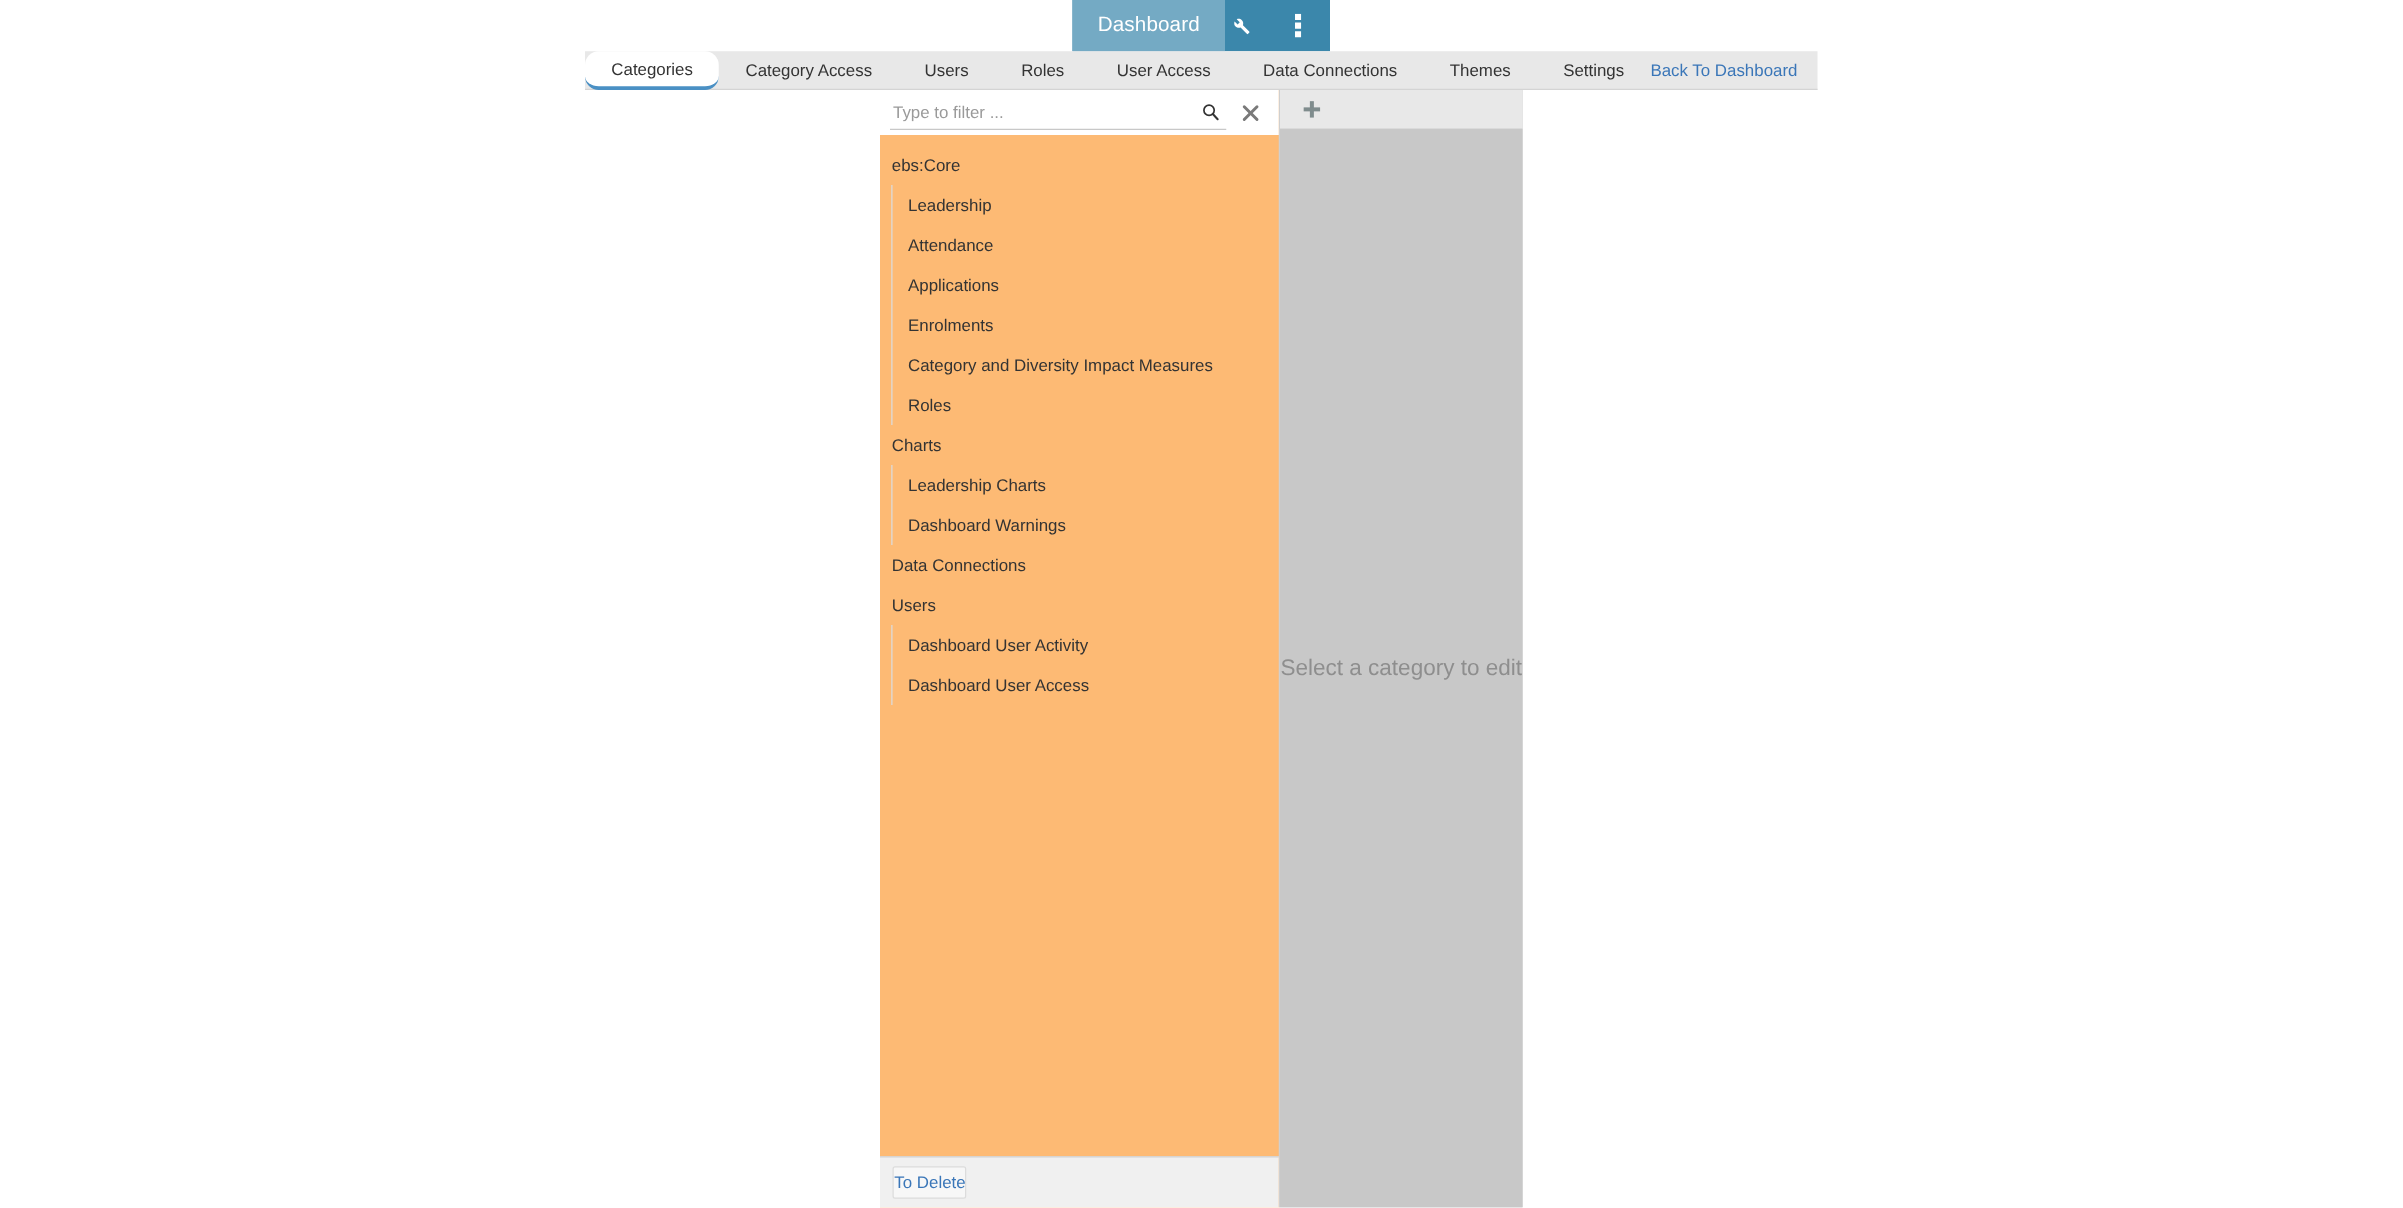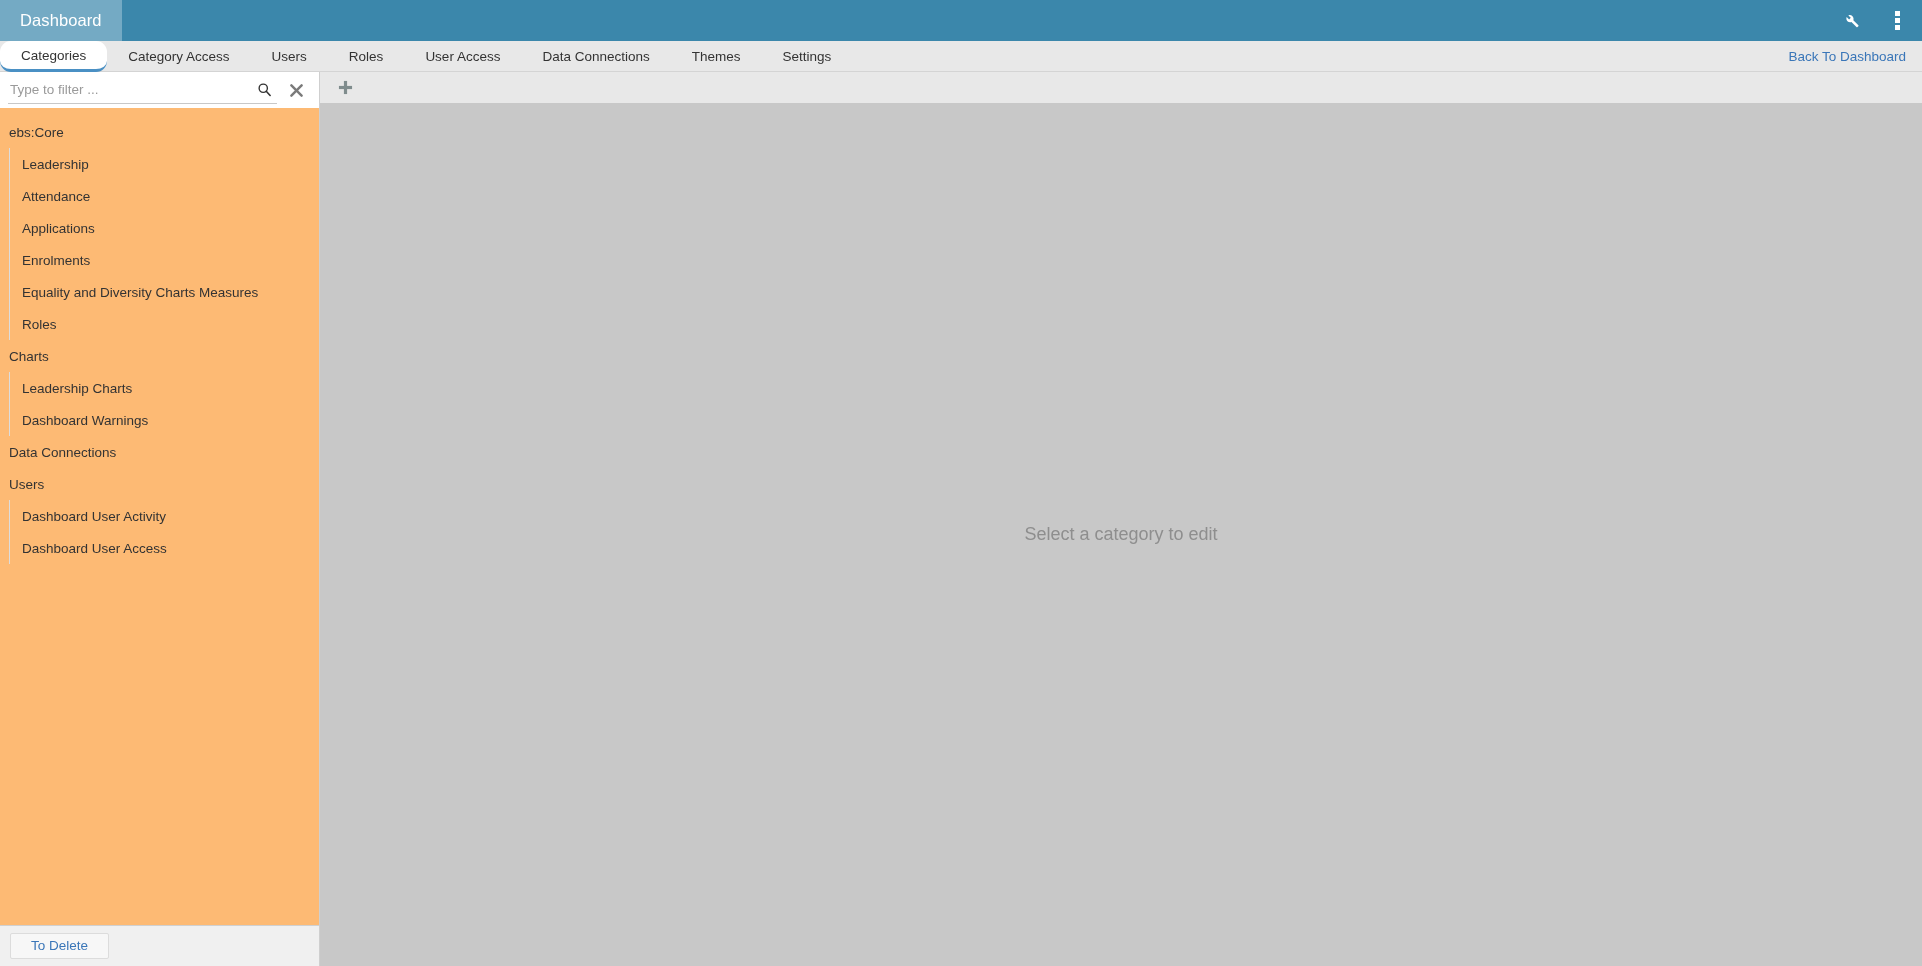--- a/index.html
+++ b/index.html
@@ -9,20 +9,21 @@
     overflow: hidden;
     font-family: "Liberation Sans", sans-serif;
     background: #ffffff;
   }
   .app {
     width: 1922px;
     height: 966px;
     display: flex;
     flex-direction: column;
     position: relative;
+    align-items: center;
   }
 
   
   .header {
     height: 41px;
     background: #3b87ab;
     display: flex;
     align-items: stretch;
     flex: 0 0 41px;
     position: relative;
@@ -182,21 +183,21 @@
     align-items: center;
     padding-left: 10px;
   }
   .to-delete-btn {
     background: #f7f7f7;
     border: 1px solid #dcdcdc;
     border-radius: 2px;
     color: #3a76b8;
     font-size: 13.5px;
     font-family: "Liberation Sans", sans-serif;
-    padding: 5px 20px;
+    padding: 5px 0;
     cursor: pointer;
     line-height: 1.1;
   }
 
   
   .content {
     flex: 1 1 auto;
     display: flex;
     flex-direction: column;
     min-width: 0;
@@ -320,21 +321,21 @@
             <div class="node child">
               <span>Attendance</span>
             </div>
             <div class="node child">
               <span>Applications</span>
             </div>
             <div class="node child">
               <span>Enrolments</span>
             </div>
             <div class="node child">
-              <span>Equality and Diversity Charts Measures</span>
+              <span>Category and Diversity Impact Measures</span>
             </div>
             <div class="node child">
               <span>Roles</span>
             </div>
           </div>
         </div>
 
         <div class="tree-group">
           <div class="node">
             <span>Charts</span>

